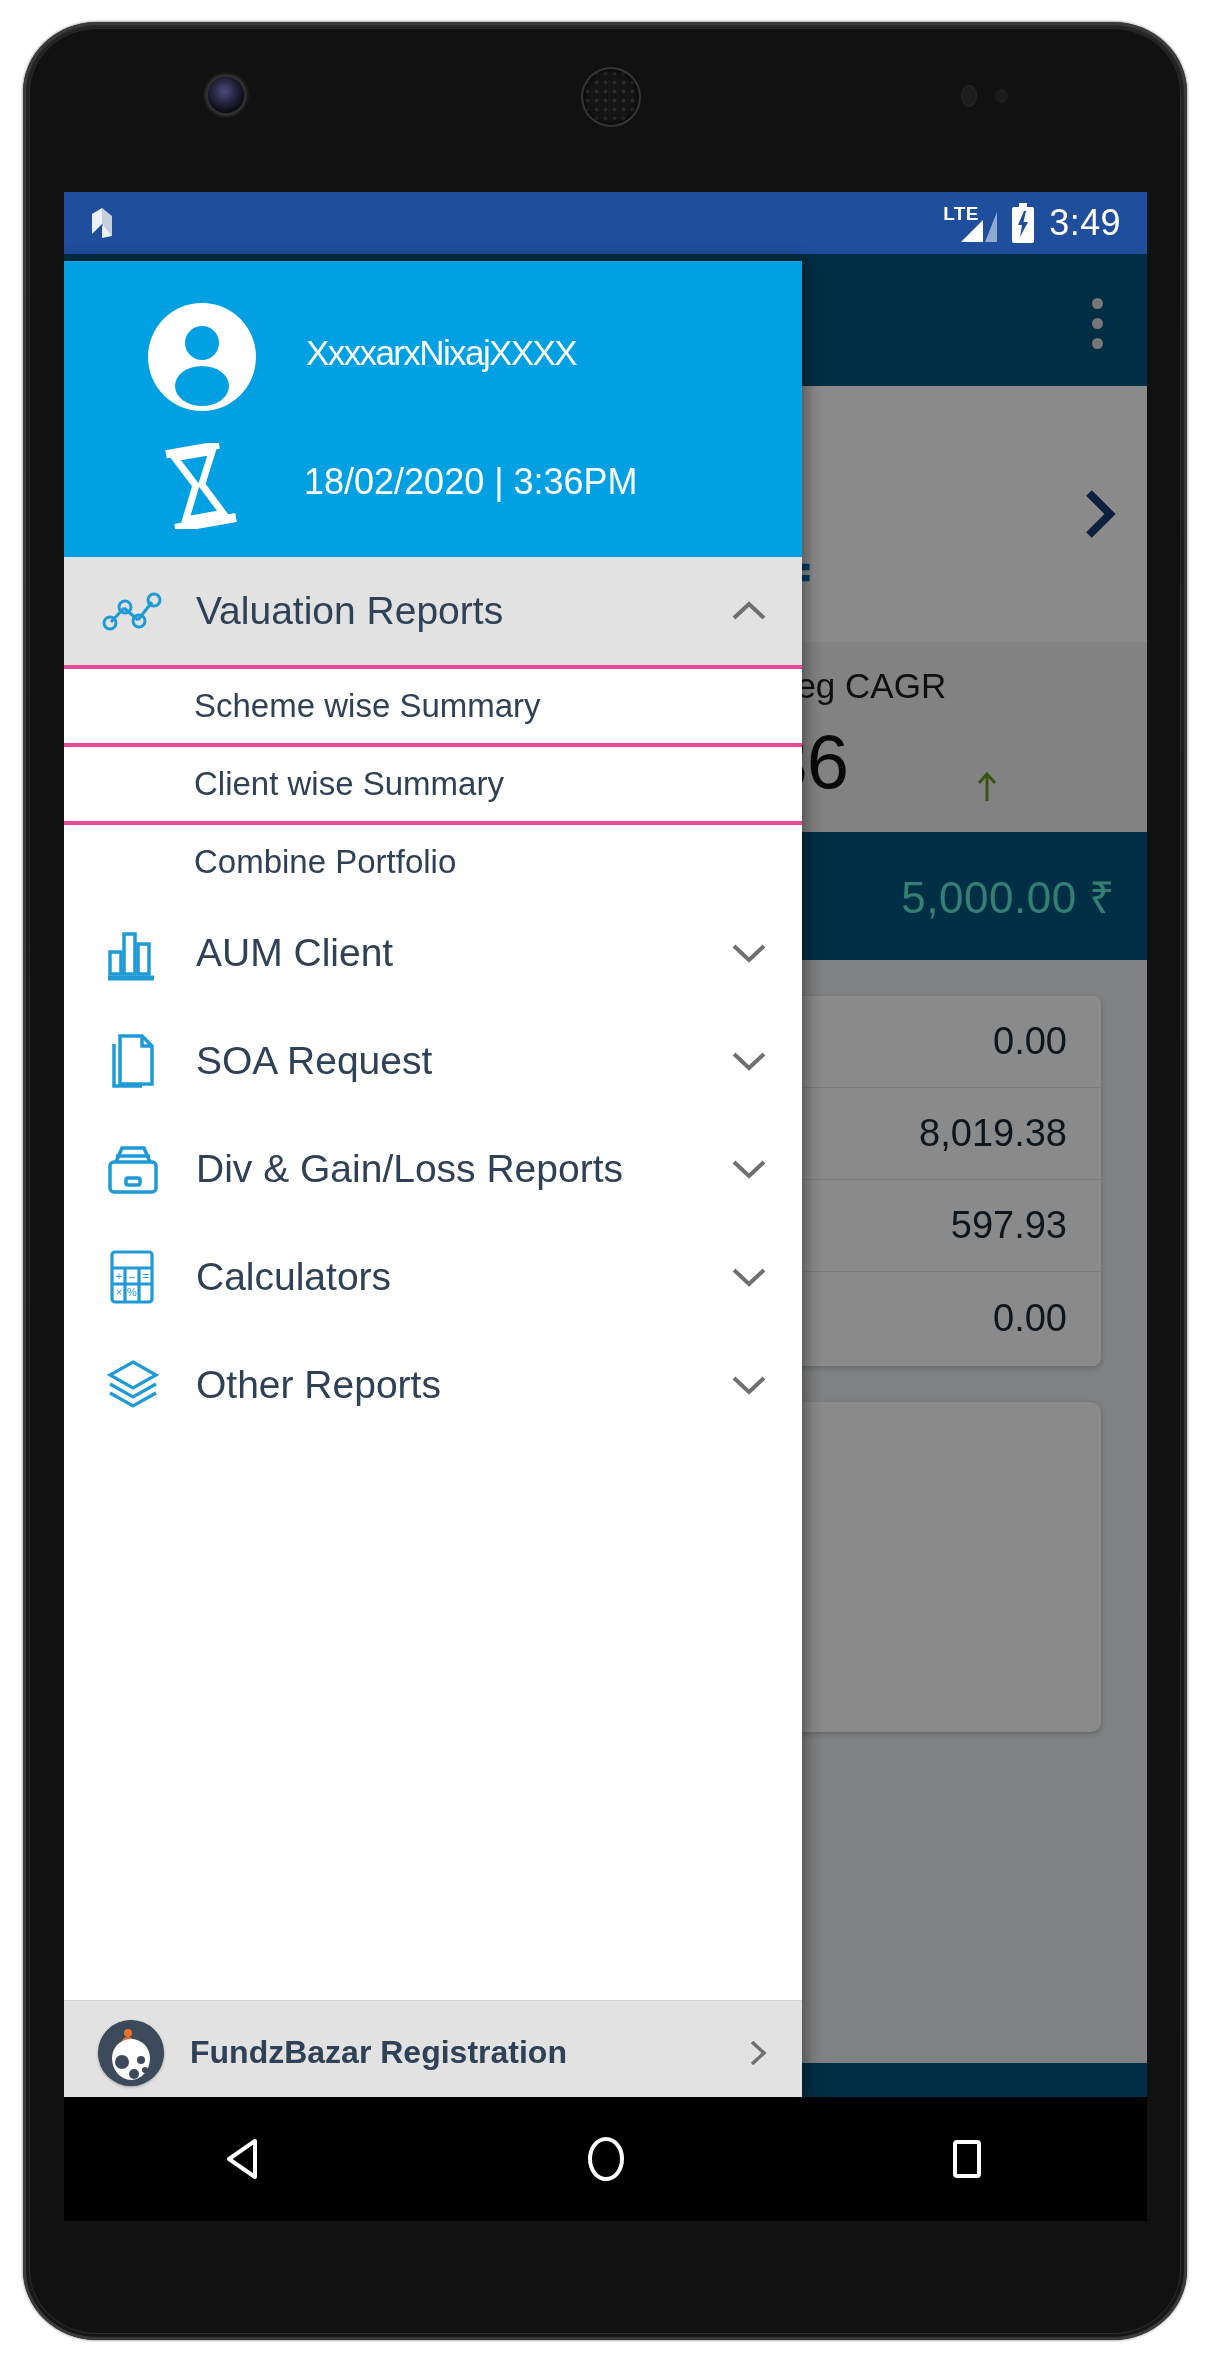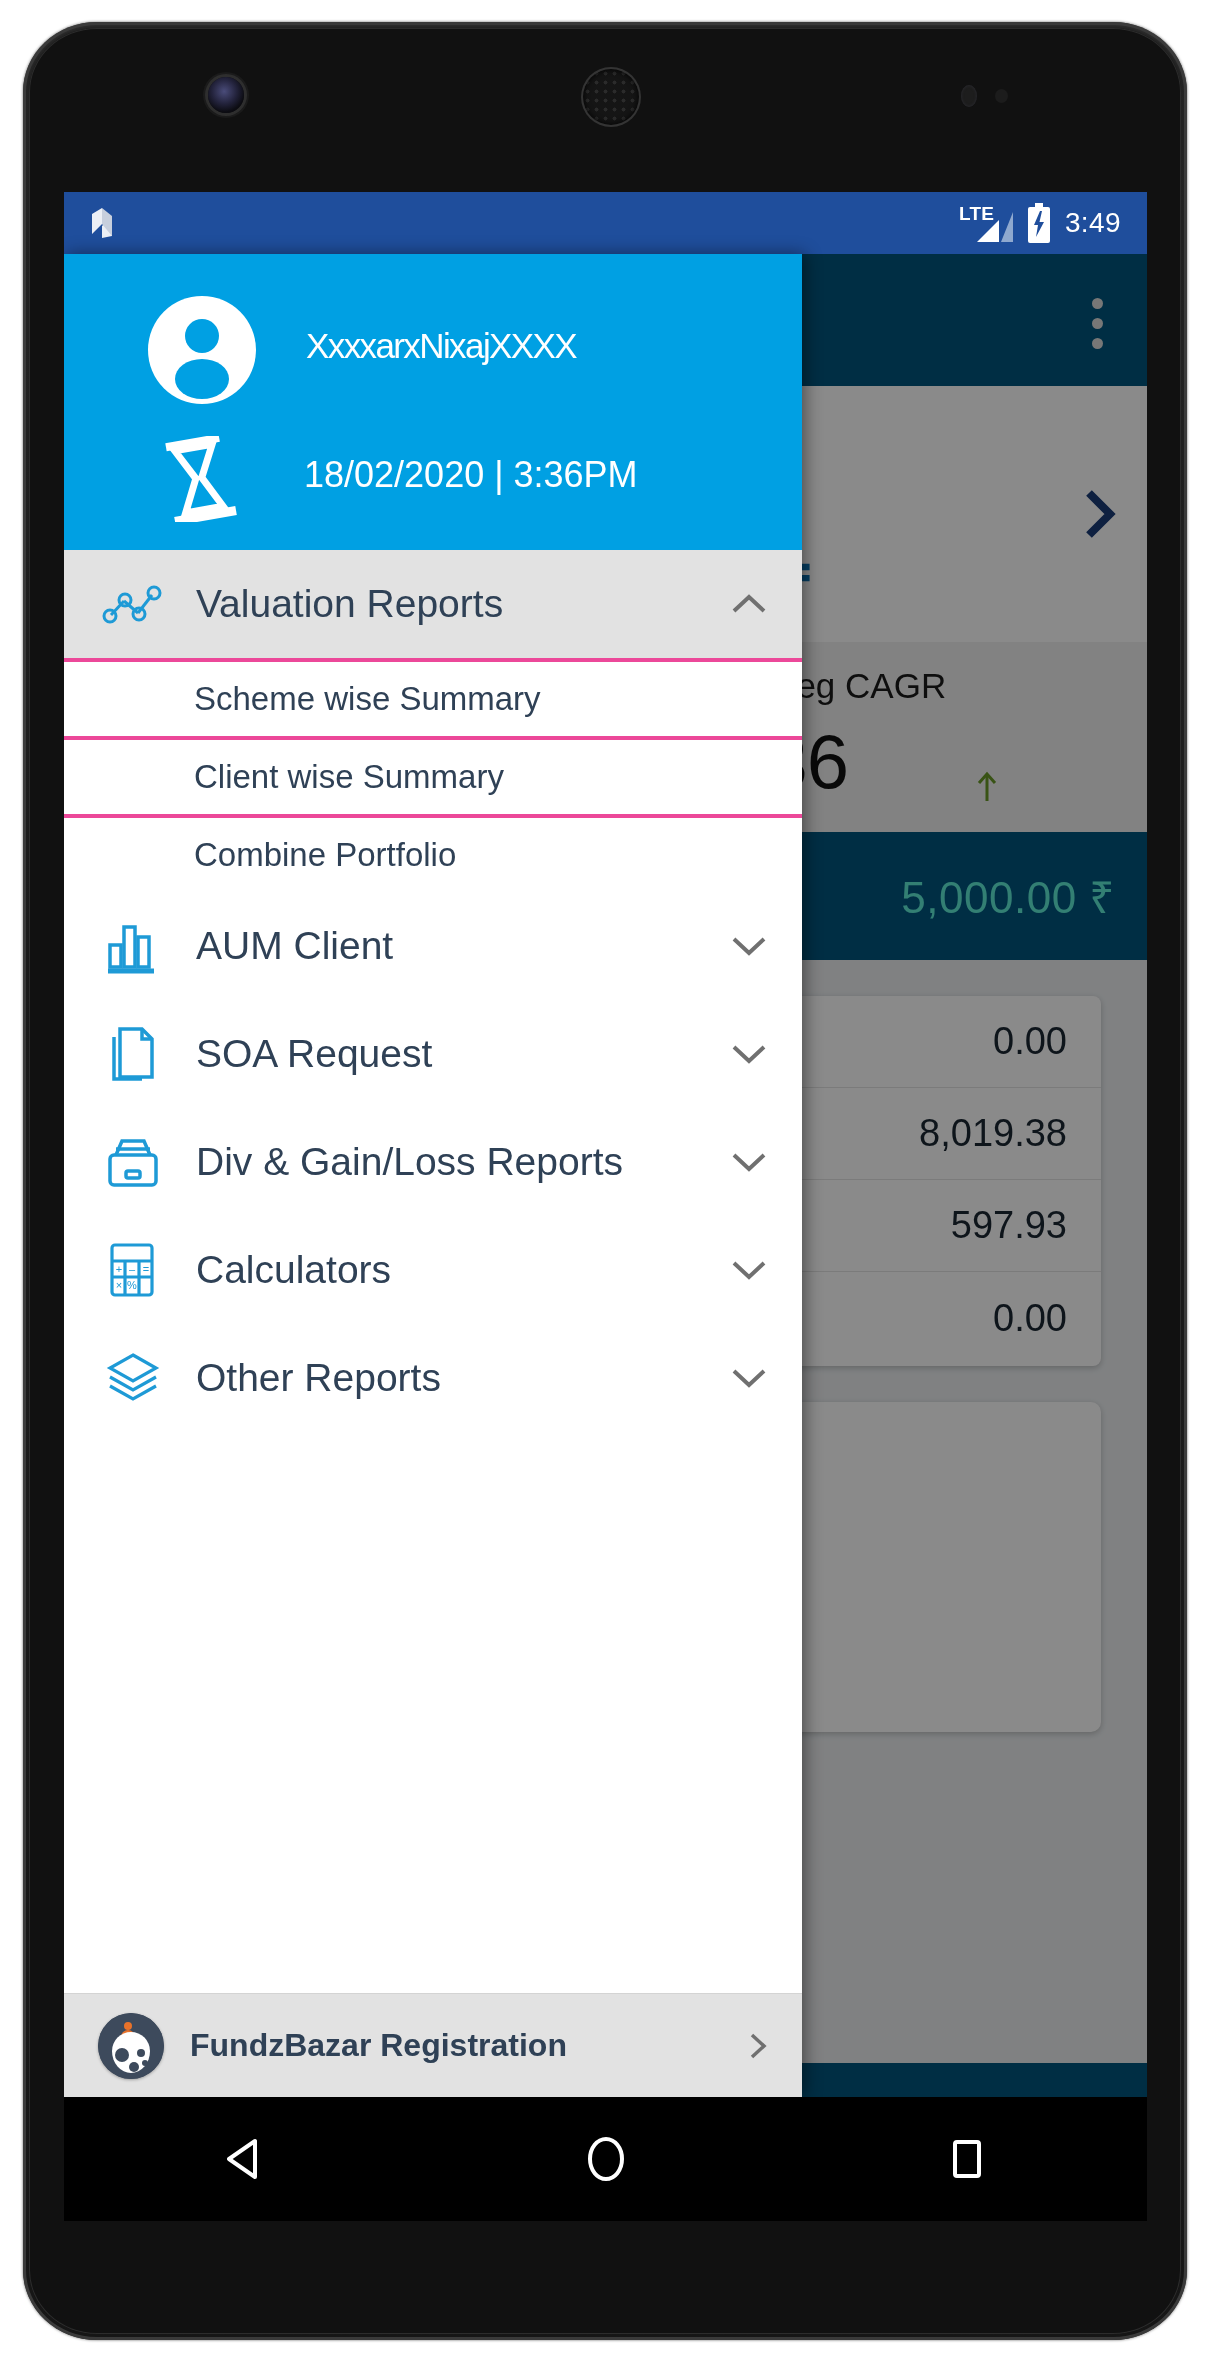--- a/index.html
+++ b/index.html
@@ -70,21 +70,21 @@
     margin-left:auto; display:flex; align-items:center; gap:13px;justify-content:space-between;
   }
   .lte-wrap{ position:relative; width:52px; height:40px; }
   .lte-text{
     position:absolute; left:-2px; top:0;
     font-size:19px; font-weight:bold; color:#ffffff; letter-spacing:.3px;
   }
   .signal-tri{ position:absolute; right:0; bottom:1px; width:36px; height:30px; }
   .battery-ico{ width:26px; height:40px; position:relative; }
   #clock{
-    color:#ffffff; font-size:28px; font-weight:400; letter-spacing:.4px;
+    color:#ffffff; font-size:36px; font-weight:400; letter-spacing:.4px;
   }
 
   
   #content-layer{
     position:absolute; left:0; top:62px; width:100%; height:1843px;
     background:#eceff1;
   }
   #app-bar{
     position:absolute; left:0; top:0; width:100%; height:132px;
     background:#00567f;
@@ -164,21 +164,21 @@
 
   
   #scrim{
     position:absolute; left:0; top:62px; width:100%; height:1843px;
     background:rgba(0,0,0,.46);
     pointer-events:none;
   }
 
   
   #nav-drawer{
-    position:absolute; left:0; top:62px; width:738px; height:1843px;
+    position:absolute; left:0; top:69px; width:738px; height:1843px;
     background:#ffffff;
     box-shadow:3px 0 16px rgba(0,0,0,.45);
     display:flex; flex-direction:column;
     overflow:hidden;
   }
   #drawer-header{
     background:#00a0e3; height:296px; flex:0 0 auto; position:relative;
   }
   #avatar{
     position:absolute; left:84px; top:42px; width:108px; height:108px;

